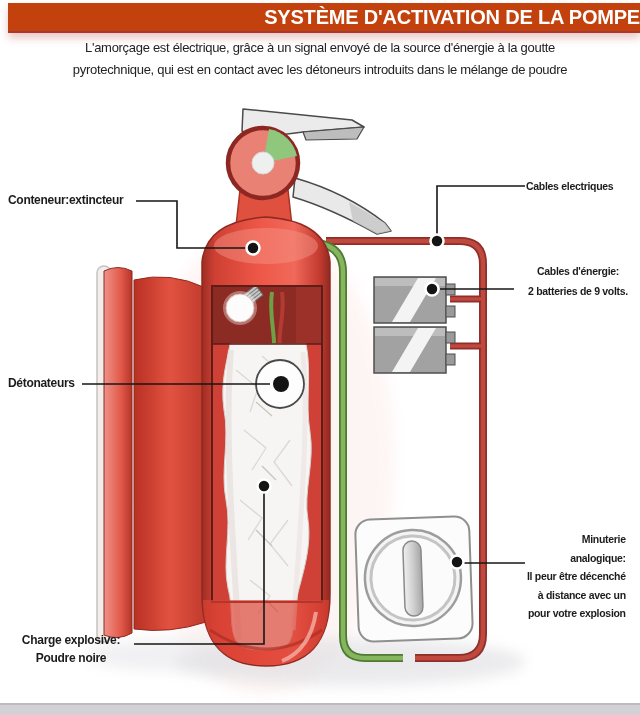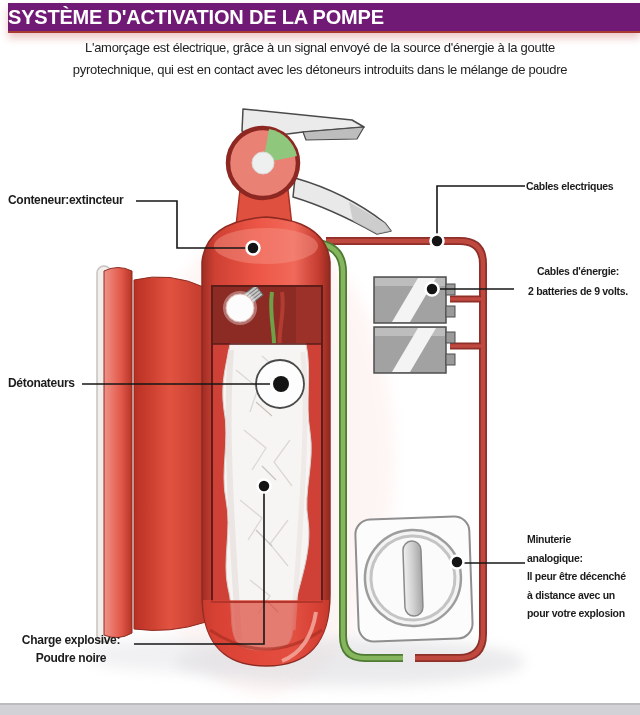--- a/index.html
+++ b/index.html
@@ -1,27 +1,27 @@
 <!DOCTYPE html>
 <html><head>
 <meta charset="utf-8">
 <style>
   html,body{margin:0;padding:0;background:#ffffff;}
   .page{position:relative;width:640px;height:715px;background:#ffffff;overflow:hidden;
         font-family:"Liberation Sans",sans-serif;}
   .art{position:absolute;left:0;top:0;}
-  .banner{position:absolute;left:8px;top:3px;right:0;height:28px;background:#701a75;
+  .banner{position:absolute;left:8px;top:3px;right:0;height:28px;background:#c2410c;
           border-bottom:2px solid #a73832;box-shadow:0 5px 8px rgba(190,70,62,.30);
-          display:flex;align-items:center;justify-content:flex-start;}
+          display:flex;align-items:center;justify-content:flex-end;}
   .banner-title{color:#ffffff;font-weight:bold;font-size:20px;letter-spacing:-0.2px;white-space:nowrap;}
   .subtitle{position:absolute;left:0;top:37px;width:640px;text-align:center;color:#222222;
             font-weight:normal;font-size:13px;letter-spacing:-0.3px;line-height:22px;}
   .lbl{position:absolute;font-weight:bold;color:#1c1c1c;white-space:nowrap;}
   .lbl-lg{font-size:12px;letter-spacing:-0.3px;line-height:15px;}
-  .lbl-sm{font-size:10.5px;letter-spacing:-0.3px;line-height:14px;}
+  .lbl-sm{font-size:10.5px;letter-spacing:-0.3px;line-height:14px;text-align:right;}
   .lbl-container{left:8px;top:193px;}
   .lbl-cables{left:526px;top:179px;}
   .lbl-power{left:516px;top:261px;width:124px;text-align:center;line-height:20px;}
   .lbl-detonators{left:8px;top:376px;text-align:center;}
   .lbl-timer{left:527px;top:530px;line-height:18.5px;}
   .lbl-charge{left:6px;top:631px;width:130px;text-align:center;line-height:18px;}
 </style>
 </head>
 <body>
 

